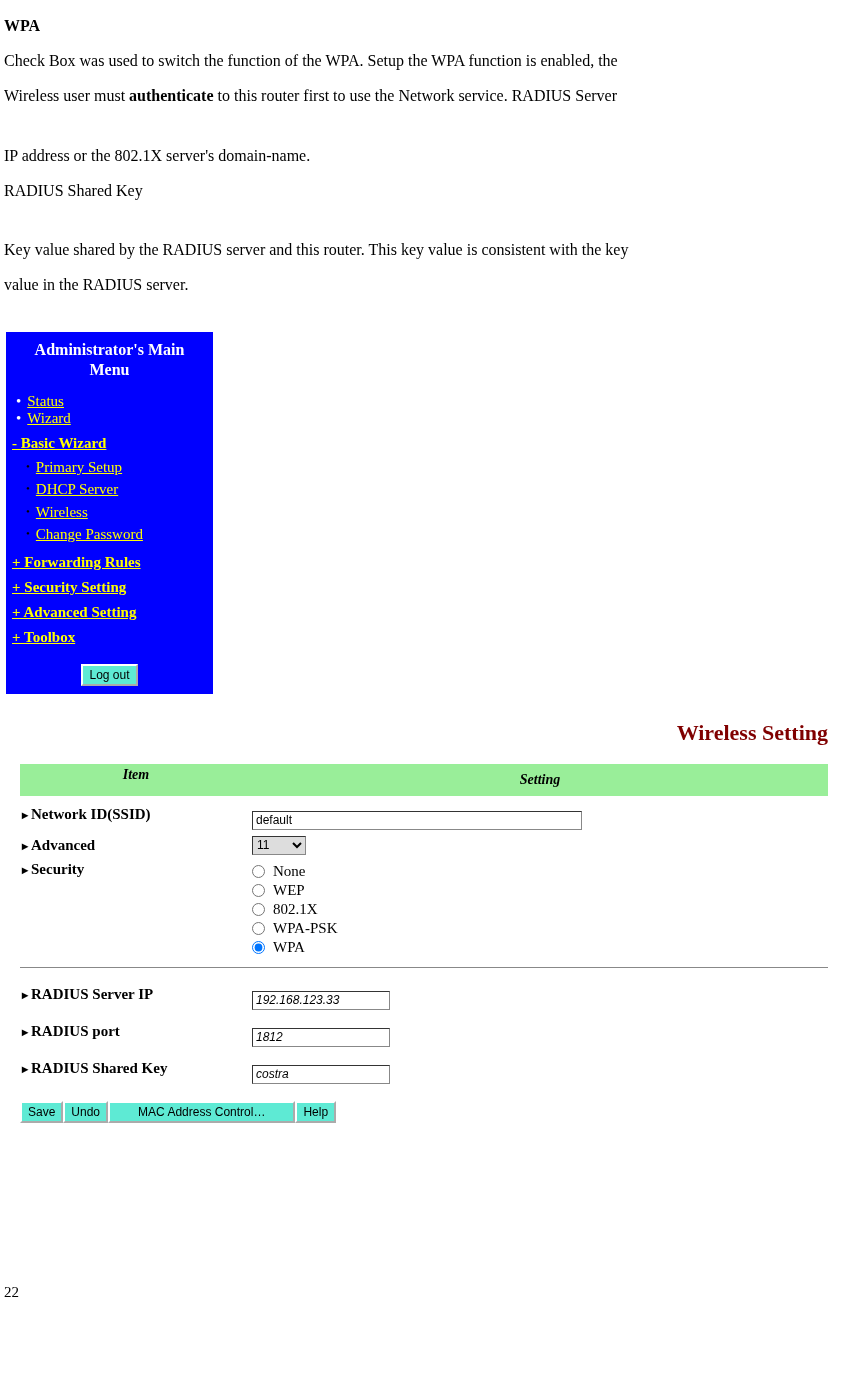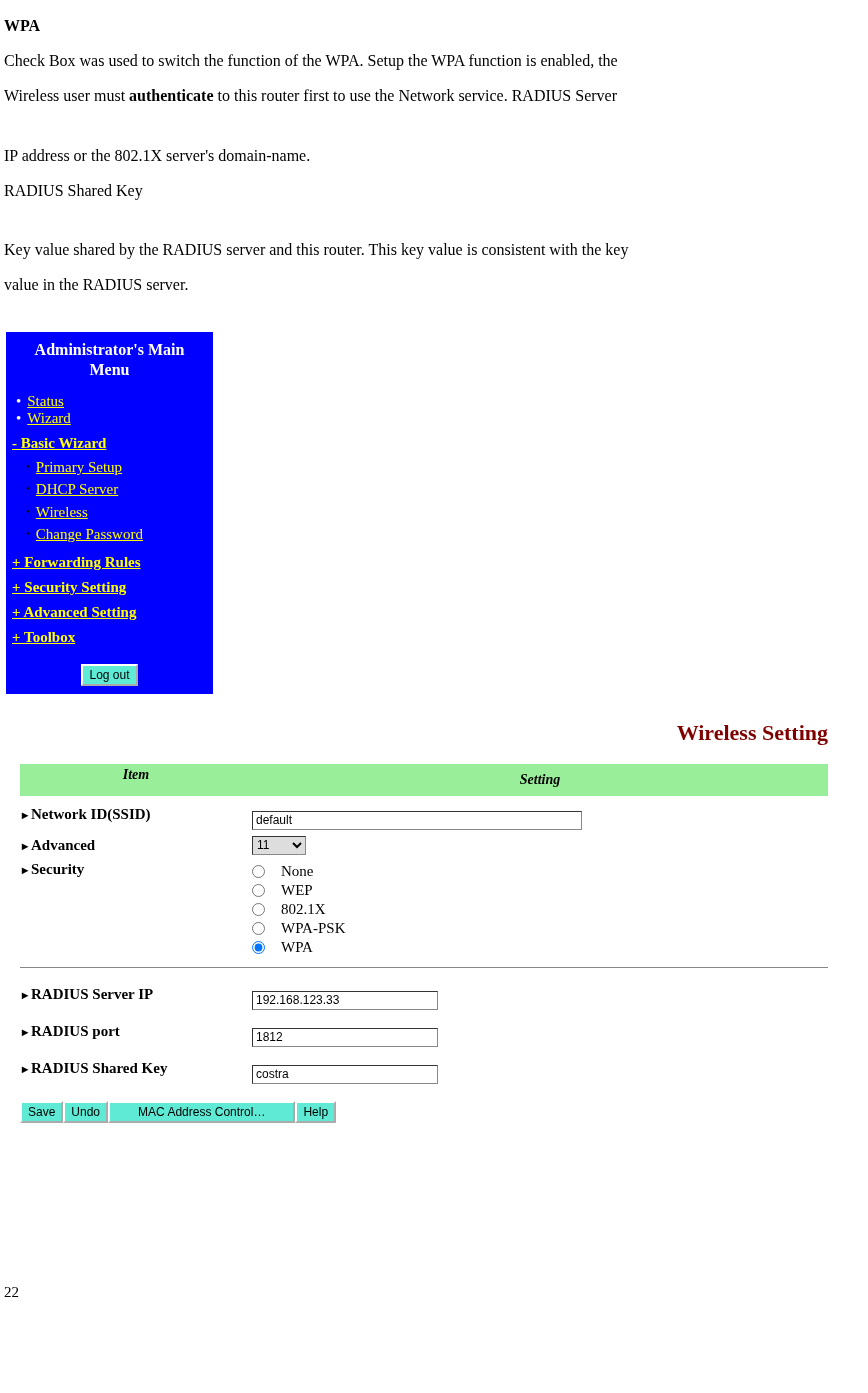--- a/index.html
+++ b/index.html
@@ -141,40 +141,40 @@
     .form-row .value { flex: 1; }
     .form-row input[type="text"] {
       font-family: Arial, sans-serif;
       font-size: 12px;
       border: 1px inset #888;
       padding: 1px 3px;
       height: 19px;
       margin-top: 12px;
     }
     .ssid-input { width: 330px; }
-    .radius-input { width: 186px; }
+    .radius-input { width: 138px; font-style: italic; }
     .select {
       font-family: Arial, sans-serif;
       font-size: 12px;
       border: 1px inset #888;
       background: #ddd;
       height: 19px;
       width: 54px;
     }
     .radio-group {
       display: flex;
       flex-direction: column;
       gap: 2px;
       padding-top: 2px;
     }
     .radio-group label {
       font-size: 15px;
       display: flex;
       align-items: center;
-      gap: 16px;
+      gap: 8px;
     }
     .radio-group input[type="radio"] {
       margin: 0;
     }
     hr.sep {
       margin: 8px 0;
       border: none;
       border-top: 1px solid #888;
     }
     .button-row {

